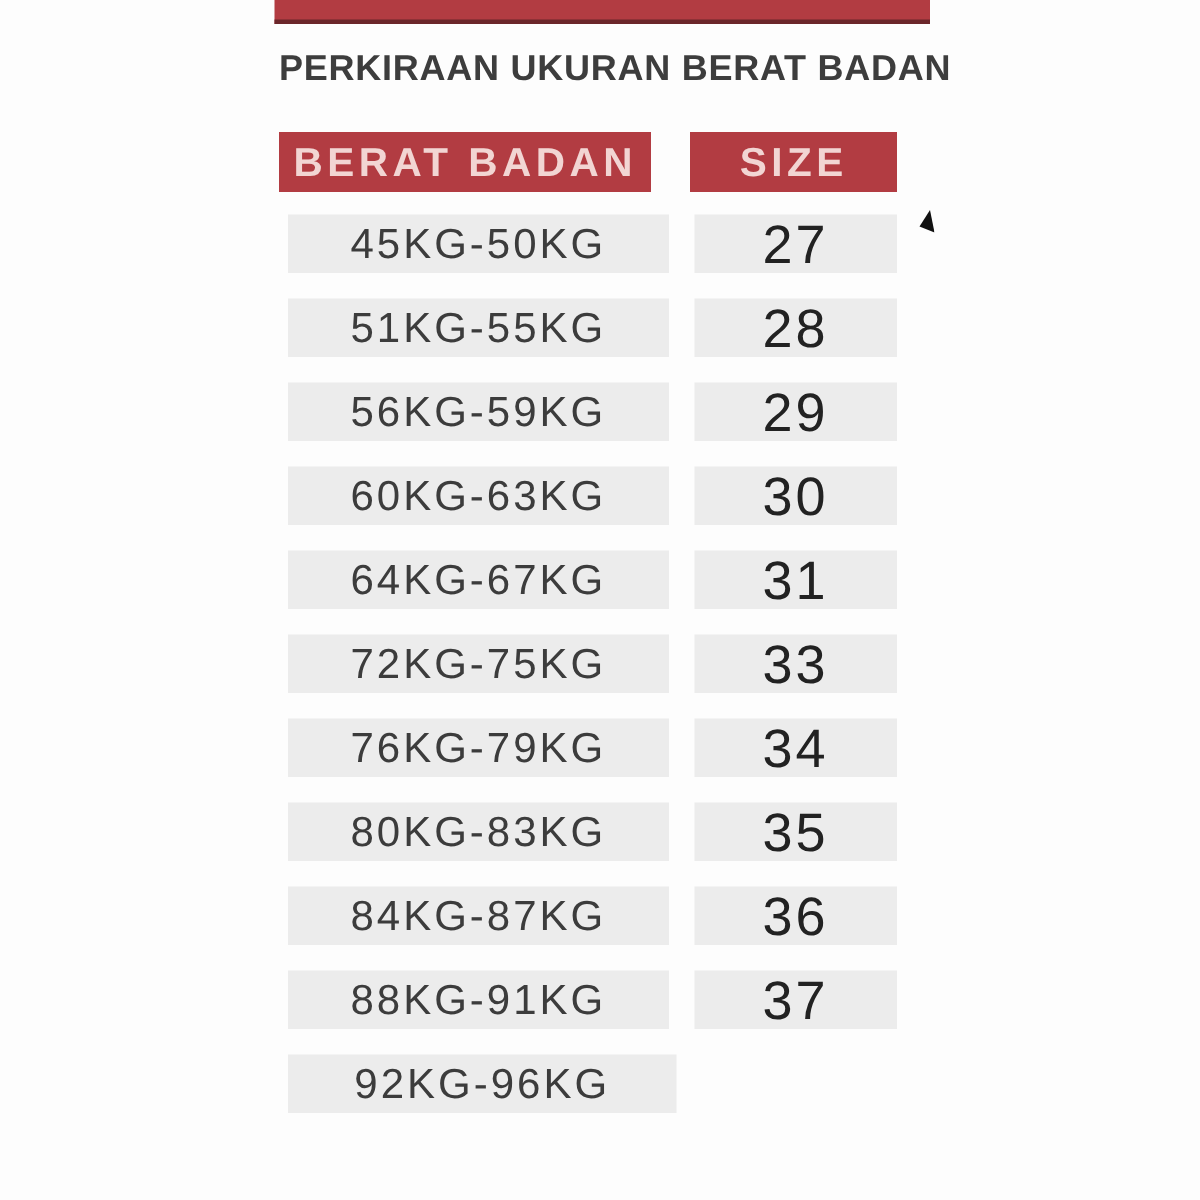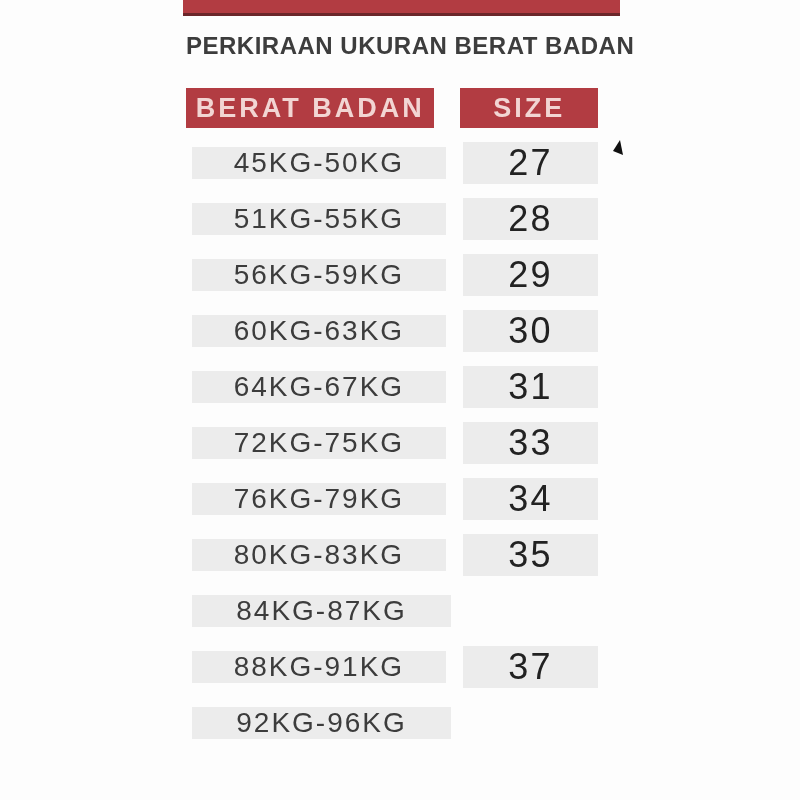--- a/index.html
+++ b/index.html
@@ -58,21 +58,20 @@
     white-space: nowrap;
   }
   .th-left { width: 267px; }
   .th-right { width: 148px; }
   .tbody { margin-top: 15px; }
   .tr {
     display: flex;
     gap: 12px;
     height: 39px;
     margin-bottom: 17px;
-    align-items: center;
   }
   .td {
     background: #ececec;
     display: flex;
     align-items: center;
     justify-content: center;
     white-space: nowrap;
   }
   .td-left {
     margin-left: 6px;
@@ -147,20 +146,21 @@
     <div class="td td-right">34</div>
   </div>
 
   <div class="tr">
     <div class="td td-left">80KG-83KG</div>
     <div class="td td-right">35</div>
   </div>
 
   <div class="tr">
     <div class="td td-left">84KG-87KG</div>
+    <div class="td td-right">36</div>
   </div>
 
   <div class="tr">
     <div class="td td-left">88KG-91KG</div>
     <div class="td td-right">37</div>
   </div>
 
   <div class="tr">
     <div class="td td-left">92KG-96KG</div>
   </div>

